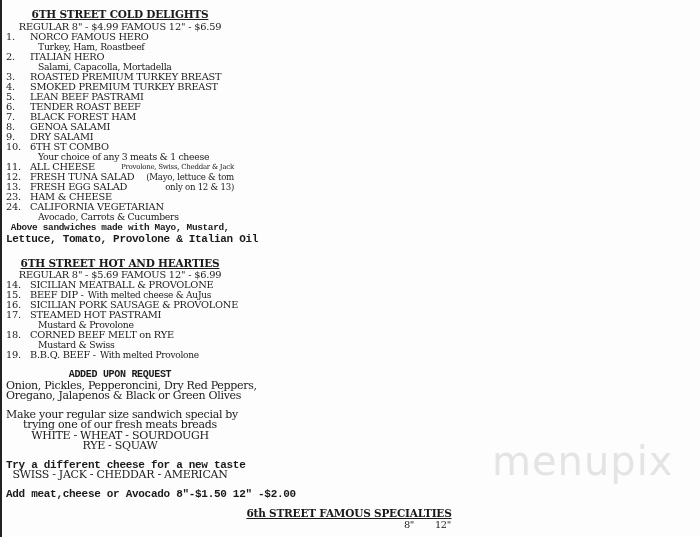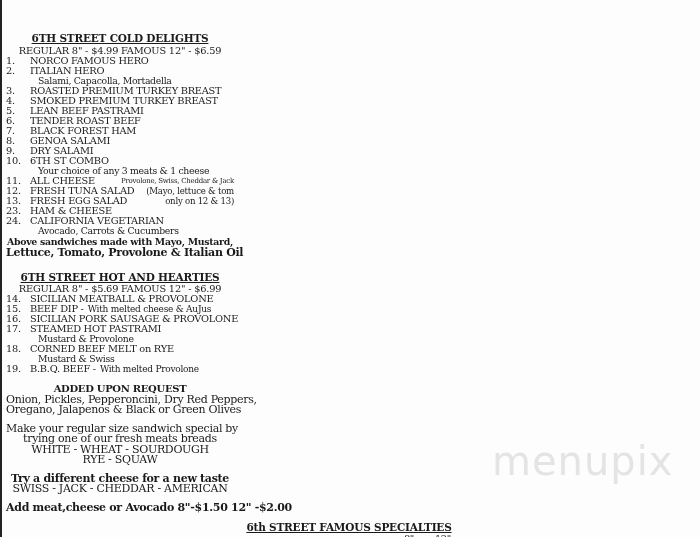--- a/index.html
+++ b/index.html
@@ -4,32 +4,32 @@
 <style>
   html, body { margin: 0; padding: 0; background: #ffffff; }
   body {
     width: 700px; height: 537px; overflow: hidden; position: relative;
     font-family: "DejaVu Serif", "Liberation Serif", serif;
     color: #1a1a1a;
   }
   .page { position: absolute; left: 0; top: 0; width: 700px; height: 537px; background: #fdfdfd; }
   .edge-l { position: absolute; left: 0; top: 0; width: 2px; height: 537px; background: #222; }
   .col { position: absolute; top: 0; }
-  .c1 { left: 6px; width: 228px; margin-top: 24px; }
+  .c1 { left: 6px; width: 228px; }
   .c2 { left: 238px; width: 222px; }
 
   .hdr { font-family: "DejaVu Serif", serif; font-weight: bold; text-decoration: underline;
          text-align: center; font-size: 10.5px; letter-spacing: -0.2px; }
   .sub { text-align: center; font-size: 9.8px; letter-spacing: -0.2px; }
   .row { display: flex; font-size: 9.8px; line-height: 10px; letter-spacing: -0.25px; white-space: nowrap; }
   .num { width: 24px; flex: none; }
   .nm { flex: 1; overflow: hidden; }
   .pr { flex: none; text-align: right; }
   .desc { font-size: 9.3px; line-height: 10px; padding-left: 32px; letter-spacing: -0.3px; white-space: nowrap; }
-  .bold { font-weight: bold; }
+  .bold { font-weight: bold; font-family: Liberation Mono, monospace; }
   .note { font-size: 11px; line-height: 10.5px; letter-spacing: -0.3px; text-align: center; white-space: nowrap; }
   .watermark { position: absolute; left: 492px; top: 438px; font-family: "DejaVu Sans", sans-serif;
                font-size: 40px; color: #e4e4e4; letter-spacing: 1px; z-index: 0; }
   .z { position: relative; z-index: 1; }
 </style>
 </head>
 <body>
 
 <div class="page">
   <div class="edge-l"></div>
@@ -38,20 +38,21 @@
   <div class="col c1 z">
     <div style="height:8px"></div>
     <div class="hdr">6TH STREET COLD DELIGHTS</div>
     <div class="sub" style="margin-top:1px">REGULAR 8"  -  $4.99      FAMOUS 12" - $6.59</div>
 
     <div id="cold-list">
         <div class="row">
           <span class="num">1.</span>
           <span class="nm">NORCO FAMOUS HERO</span>
         </div>
+        <div class="desc">Turkey, Ham, Roastbeef</div>
         <div class="row">
           <span class="num">2.</span>
           <span class="nm">ITALIAN HERO</span>
         </div>
         <div class="desc">Salami, Capacolla, Mortadella</div>
         <div class="row">
           <span class="num">3.</span>
           <span class="nm">ROASTED PREMIUM TURKEY BREAST</span>
         </div>
         <div class="row">

